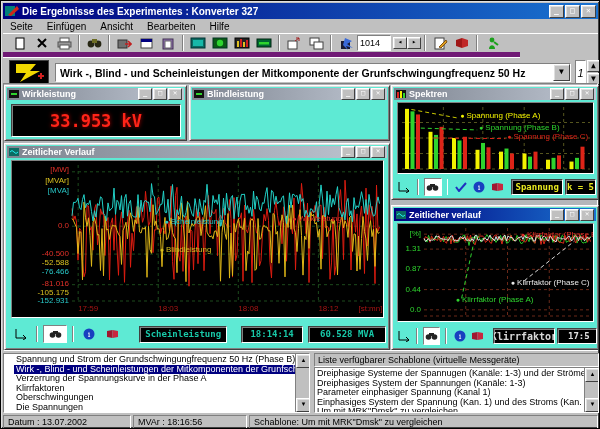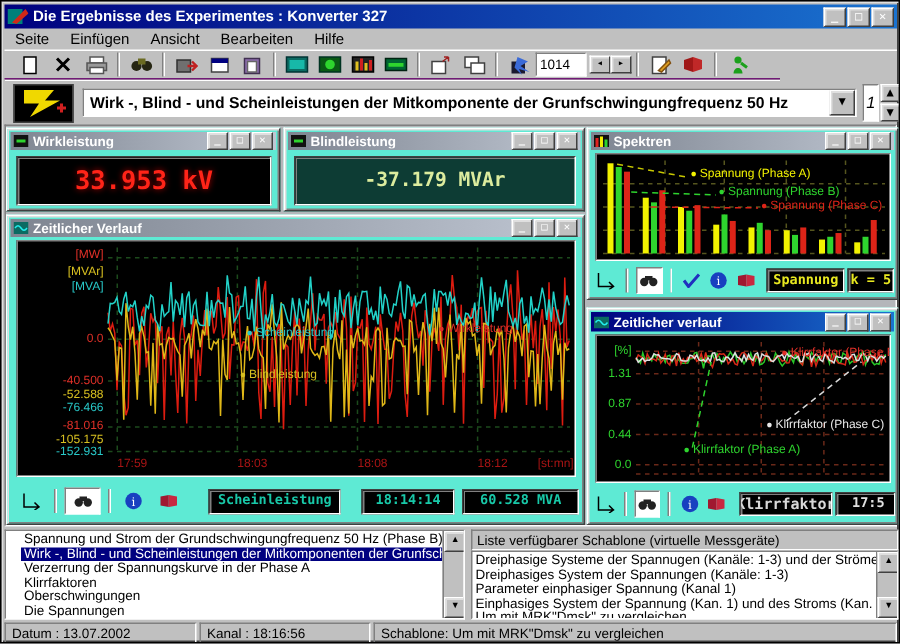--- a/index.html
+++ b/index.html
@@ -178,21 +178,21 @@
     <span class="tsep"></span>
     <span class="tbtn">
         <svg width="13" height="13">
           <circle cx="6" cy="3" r="2.4" fill="#1ca01c"></circle>
           <path d="M3 12 C3 7 9 7 9 12 Z" fill="#1ca01c"></path>
           <path d="M8 5 L12 8" stroke="#1ca01c" stroke-width="2"></path>
         </svg>
       </span>
   </div>
 
-  <div class="abs" style="left:2px;top:51px;width:517px;height:31px;border-top:1px solid #701a75;box-shadow:0 1px 0 #fff inset;">
+  <div class="abs" style="left:2px;top:51px;width:517px;height:31px;border-top:5px solid #701a75;box-shadow:0 1px 0 #fff inset;">
     <span class="abs" style="left:6px;top:3px;width:40px;height:26px;background:#000;border:1px solid #404040;">
       <svg width="38" height="24">
           <polygon points="6,3 26,3 20,10 30,10 10,21 16,12 6,12" fill="#f0d800"></polygon>
           <path d="M28 15 L34 15 M31 12 L31 18" stroke="#d02020" stroke-width="2"></path>
         </svg>
     </span>
     <span class="abs sunken" style="left:52px;top:6px;width:516px;height:19px;background:#fff;display:flex;align-items:center;">
       <span style="flex:1;padding:0 4px;font-size:10.5px;font-weight:bold;white-space:nowrap;overflow:hidden;">Wirk -, Blind - und Scheinleistungen der Mitkomponente der Grunfschwingungfrequenz 50 Hz</span>
       <span class="wbtn" style="width:15px;height:15px;font-size:8px;line-height:14px;">▼</span>
     </span>
@@ -225,21 +225,20 @@
             <rect width="10" height="8" fill="#111"></rect>
             <rect x="2" y="3" width="6" height="2" fill="#2ed42e"></rect>
           </svg>
         <span class="title-text" style="font-size:9px;">Blindleistung</span>
         <span class="winbtns">
           <span class="wbtn small">_</span>
           <span class="wbtn small">□</span>
           <span class="wbtn small">✕</span>
         </span>
       </div>
-      <div class="abs led" style="left:6px;top:18px;width:188px;height:33px;font-size:13px;background:#0d3c34;color:#dcec9e;">-37.179 MVAr</div>
     </div>
 
     <div class="abs raised" style="left:387px;top:1px;width:208px;height:115px;">
       <div class="abs titlebar inactive" style="left:2px;top:2px;width:202px;height:12px;">
         <svg width="10" height="8">
             <rect width="10" height="8" fill="#111"></rect>
             <rect x="1" y="2" width="2" height="6" fill="#e02020"></rect>
             <rect x="4" y="1" width="2" height="7" fill="#f0f000"></rect>
             <rect x="7" y="3" width="2" height="5" fill="#2ed42e"></rect>
           </svg>
@@ -508,16 +507,16 @@
         </div>
       <div class="abs scrollv" style="right:0;top:0;width:14px;height:44px;">
         <span class="sarrow">▲</span>
         <span class="sarrow">▼</span>
       </div>
     </div>
   </div>
 
   <div class="abs" style="left:2px;top:414px;width:595px;height:14px;display:flex;gap:2px;">
     <span class="statcell" style="width:118px;">Datum : 13.07.2002</span>
-    <span class="statcell" style="width:104px;">Kanal : 18:16:56</span>
+    <span class="statcell" style="width:104px;">MVAr : 18:16:56</span>
     <span class="statcell" style="flex:1;">Schablone: Um mit MRK"Dmsk" zu vergleichen</span>
   </div>
 </div>
 
 </body></html>

